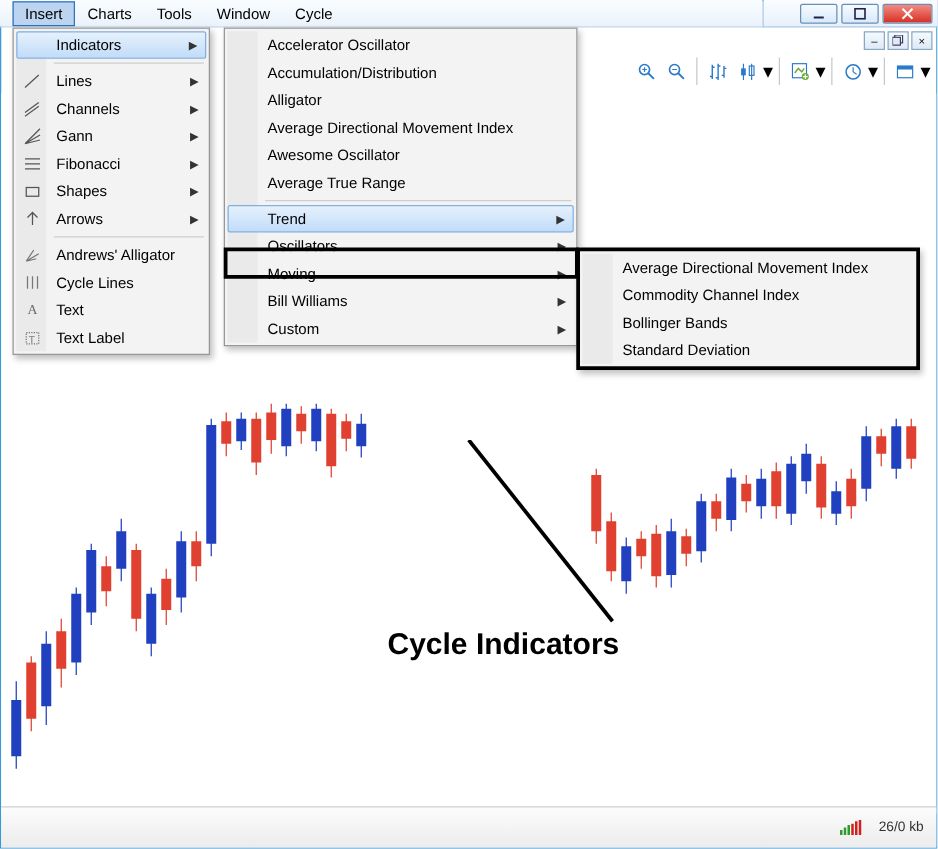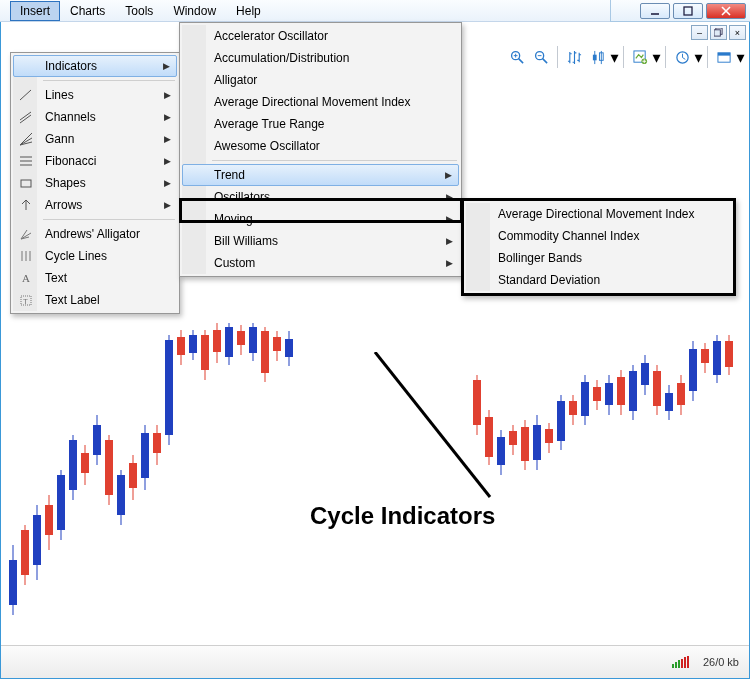--- a/index.html
+++ b/index.html
@@ -45,21 +45,21 @@
 
     
     .menu { position: absolute; background: #f3f3f3; border: 1px solid #979797; box-shadow: 2px 3px 5px rgba(0,0,0,.25); font-size: 12px; padding: 2px; }
     .menu .gutter { position: absolute; left: 2px; top: 2px; bottom: 2px; width: 24px; background: #eaeaea; }
     .menu .sep { height: 1px; background: #cfcfcf; margin: 3px 2px 3px 30px; }
     .mi { position: relative; display:flex; align-items:center; height: 22px; padding-left: 32px; padding-right: 22px; white-space: nowrap; }
     .mi .icon { position:absolute; left:4px; width:18px; height:18px; display:flex;align-items:center;justify-content:center; }
     .mi .arrow { position:absolute; right:6px; font-size:9px; color:#333; }
     .mi.active { background: linear-gradient(#e6f1fc,#c1dcf9); border:1px solid #7fb0e4; border-radius:2px; padding-left:31px; padding-right:21px; height:22px; }
 
-    .menu1 { top: 22px; left: 10px; width: 170px; margin-top: 30px; }
+    .menu1 { top: 22px; left: 10px; width: 158px; }
     .menu2 { top: 22px; left: 179px; width: 283px; }
     .menu3 { top: 198px; left: 461px; width: 275px; border: 3px solid #000; }
 
     
     .trend-box { position:absolute; left: 179px; top: 198px; width: 284px; height: 25px; border: 3px solid #000; pointer-events:none; }
 
     
     .connector { position:absolute; left: 370px; top: 352px; width: 160px; height: 150px; }
     .annotation { position:absolute; left: 310px; top: 502px; font: 700 24px Arial, sans-serif; color:#000; }
 
@@ -67,21 +67,21 @@
 </head>
 <body>
 
 <div class="window-frame"></div>
 
 <div class="menubar">
   <div class="menubar-item open">Insert</div>
   <div class="menubar-item">Charts</div>
   <div class="menubar-item">Tools</div>
   <div class="menubar-item">Window</div>
-  <div class="menubar-item">Help</div>
+  <div class="menubar-item">Cycle</div>
 </div>
 
 <div class="titlebar">
   <div class="win-btn">
       <svg viewBox="0 0 10 10">
         <line x1="1" y1="8" x2="9" y2="8" stroke="#224" stroke-width="1.6"></line>
       </svg>
     </div>
   <div class="win-btn">
       <svg viewBox="0 0 10 10">
@@ -465,24 +465,24 @@
   <div class="mi">
       <span>Accumulation/Distribution</span>
     </div>
   <div class="mi">
       <span>Alligator</span>
     </div>
   <div class="mi">
       <span>Average Directional Movement Index</span>
     </div>
   <div class="mi">
+      <span>Awesome Oscillator</span>
+    </div>
+  <div class="mi">
       <span>Average True Range</span>
-    </div>
-  <div class="mi">
-      <span>Awesome Oscillator</span>
     </div>
   <div class="sep"></div>
   <div class="mi active">
       <span>Trend</span>
       <span class="arrow">▶</span>
     </div>
   <div class="mi">
       <span>Oscillators</span>
       <span class="arrow">▶</span>
     </div>

